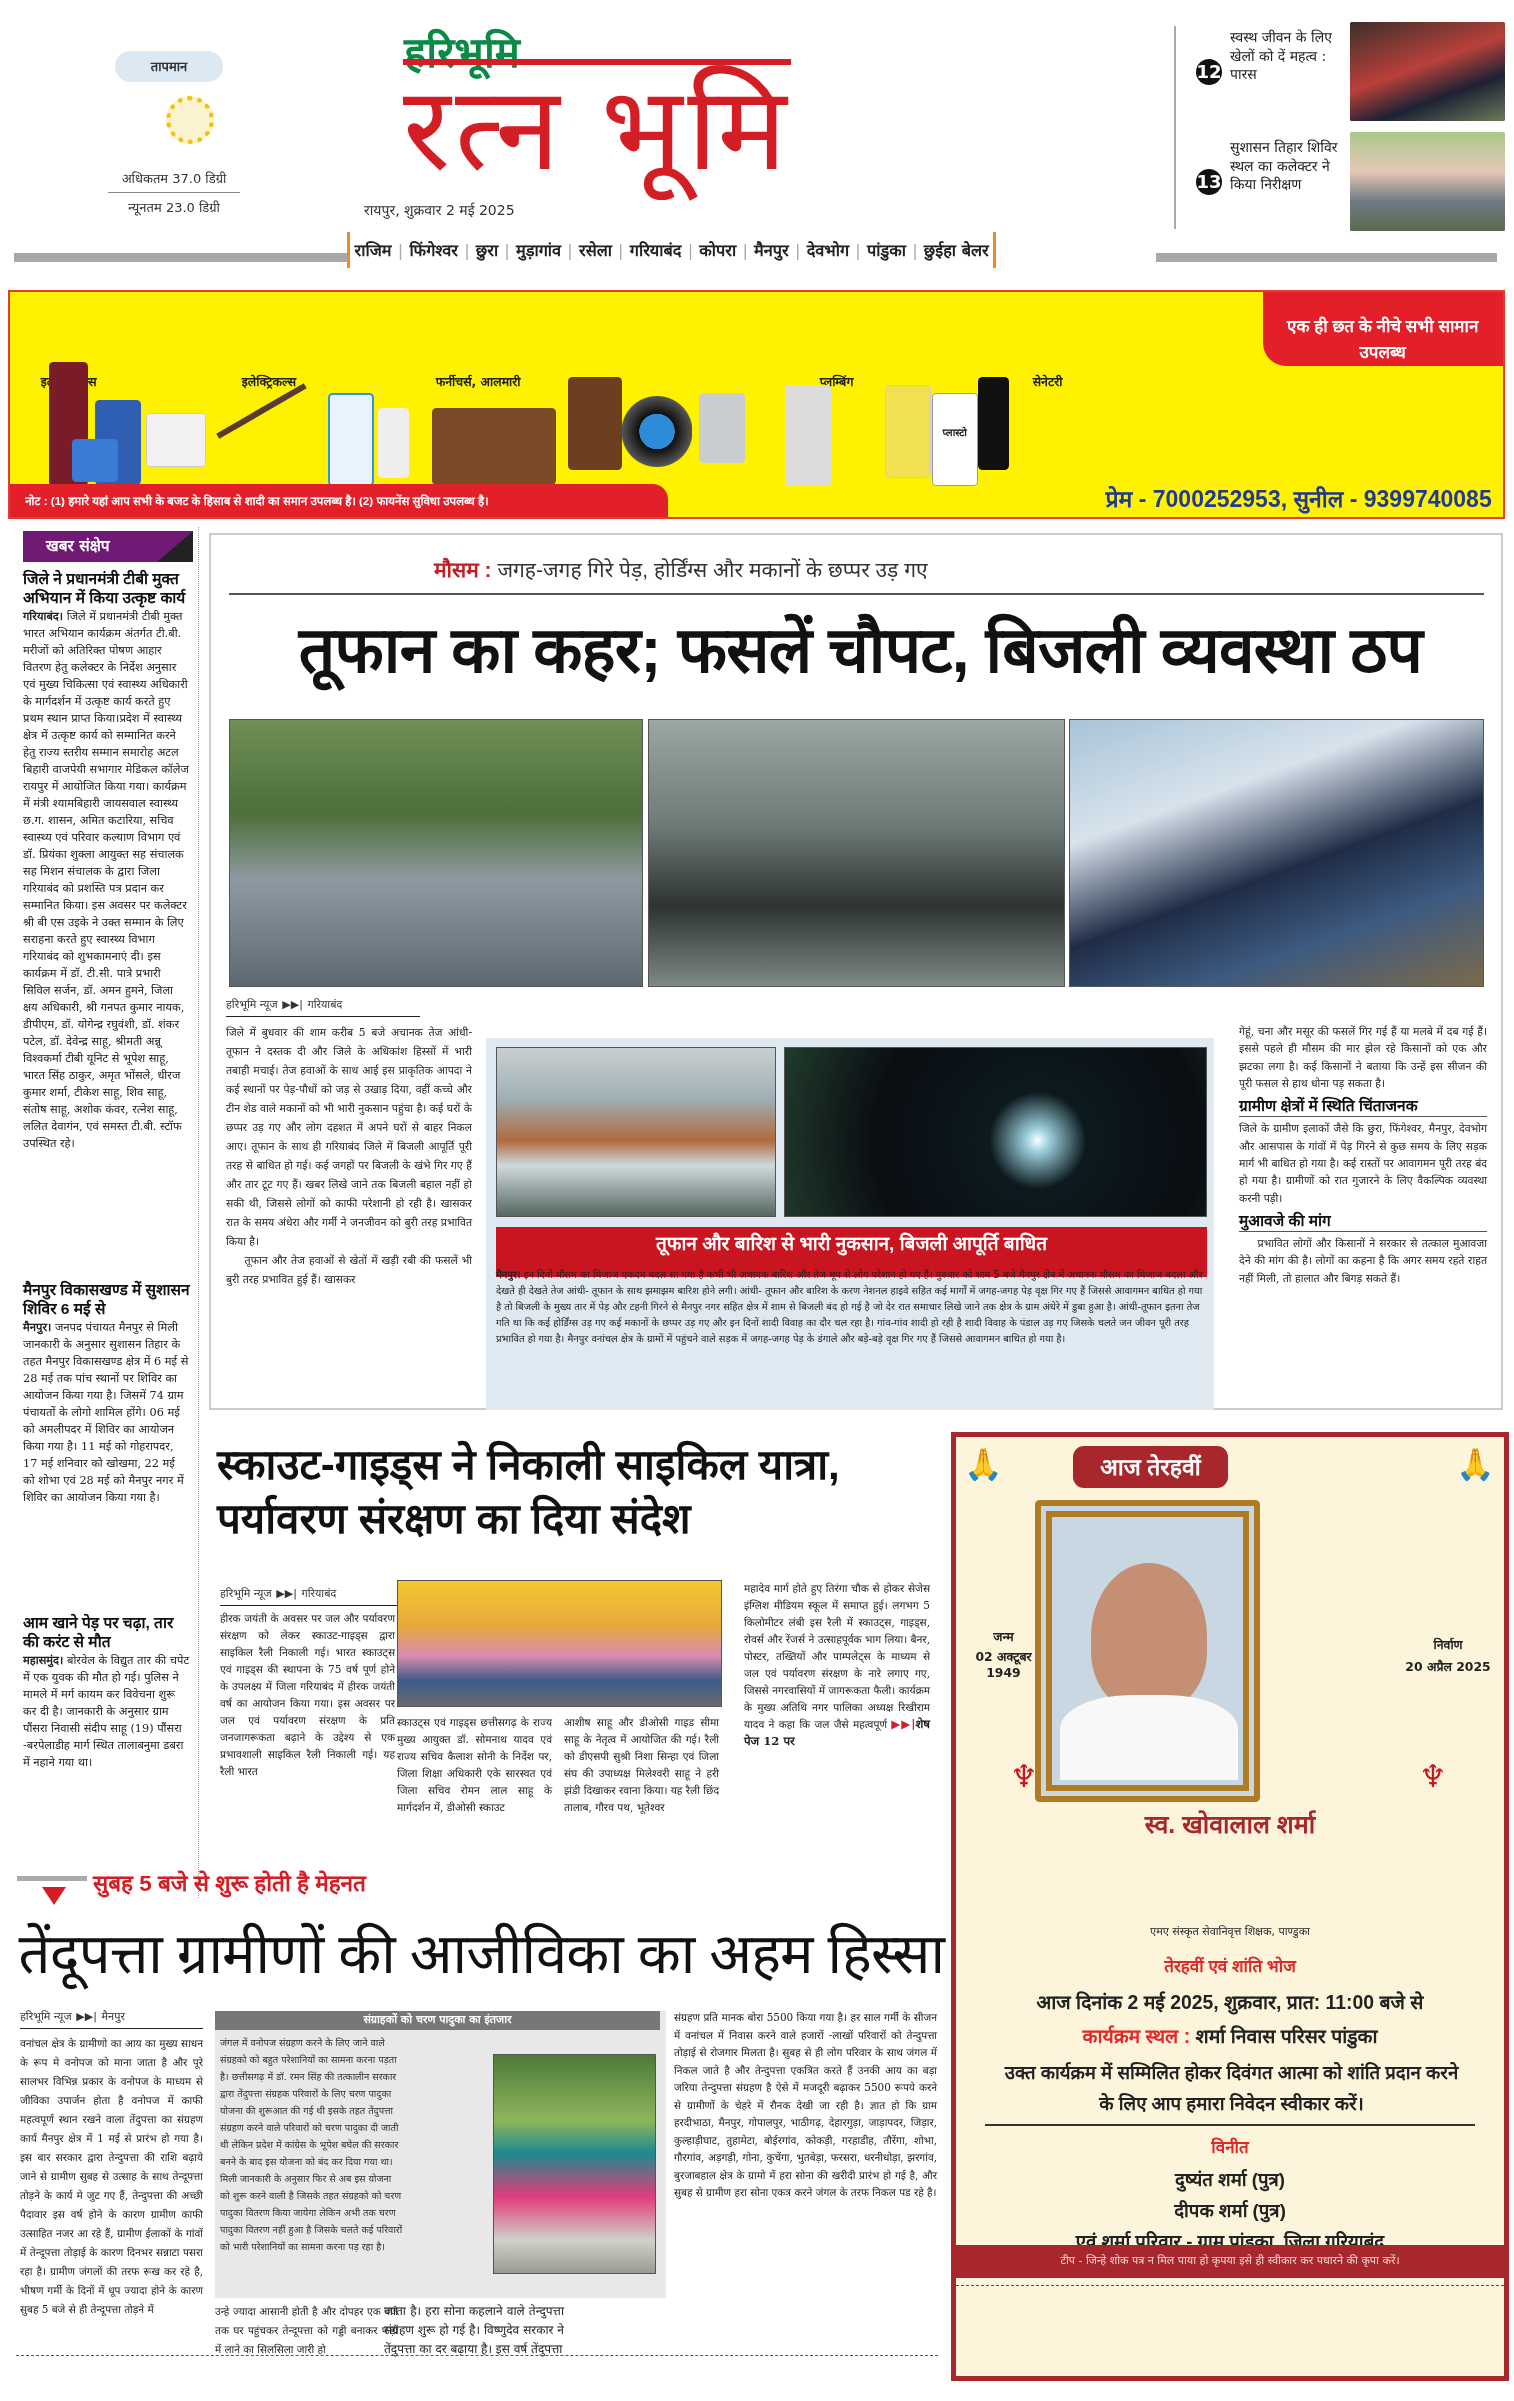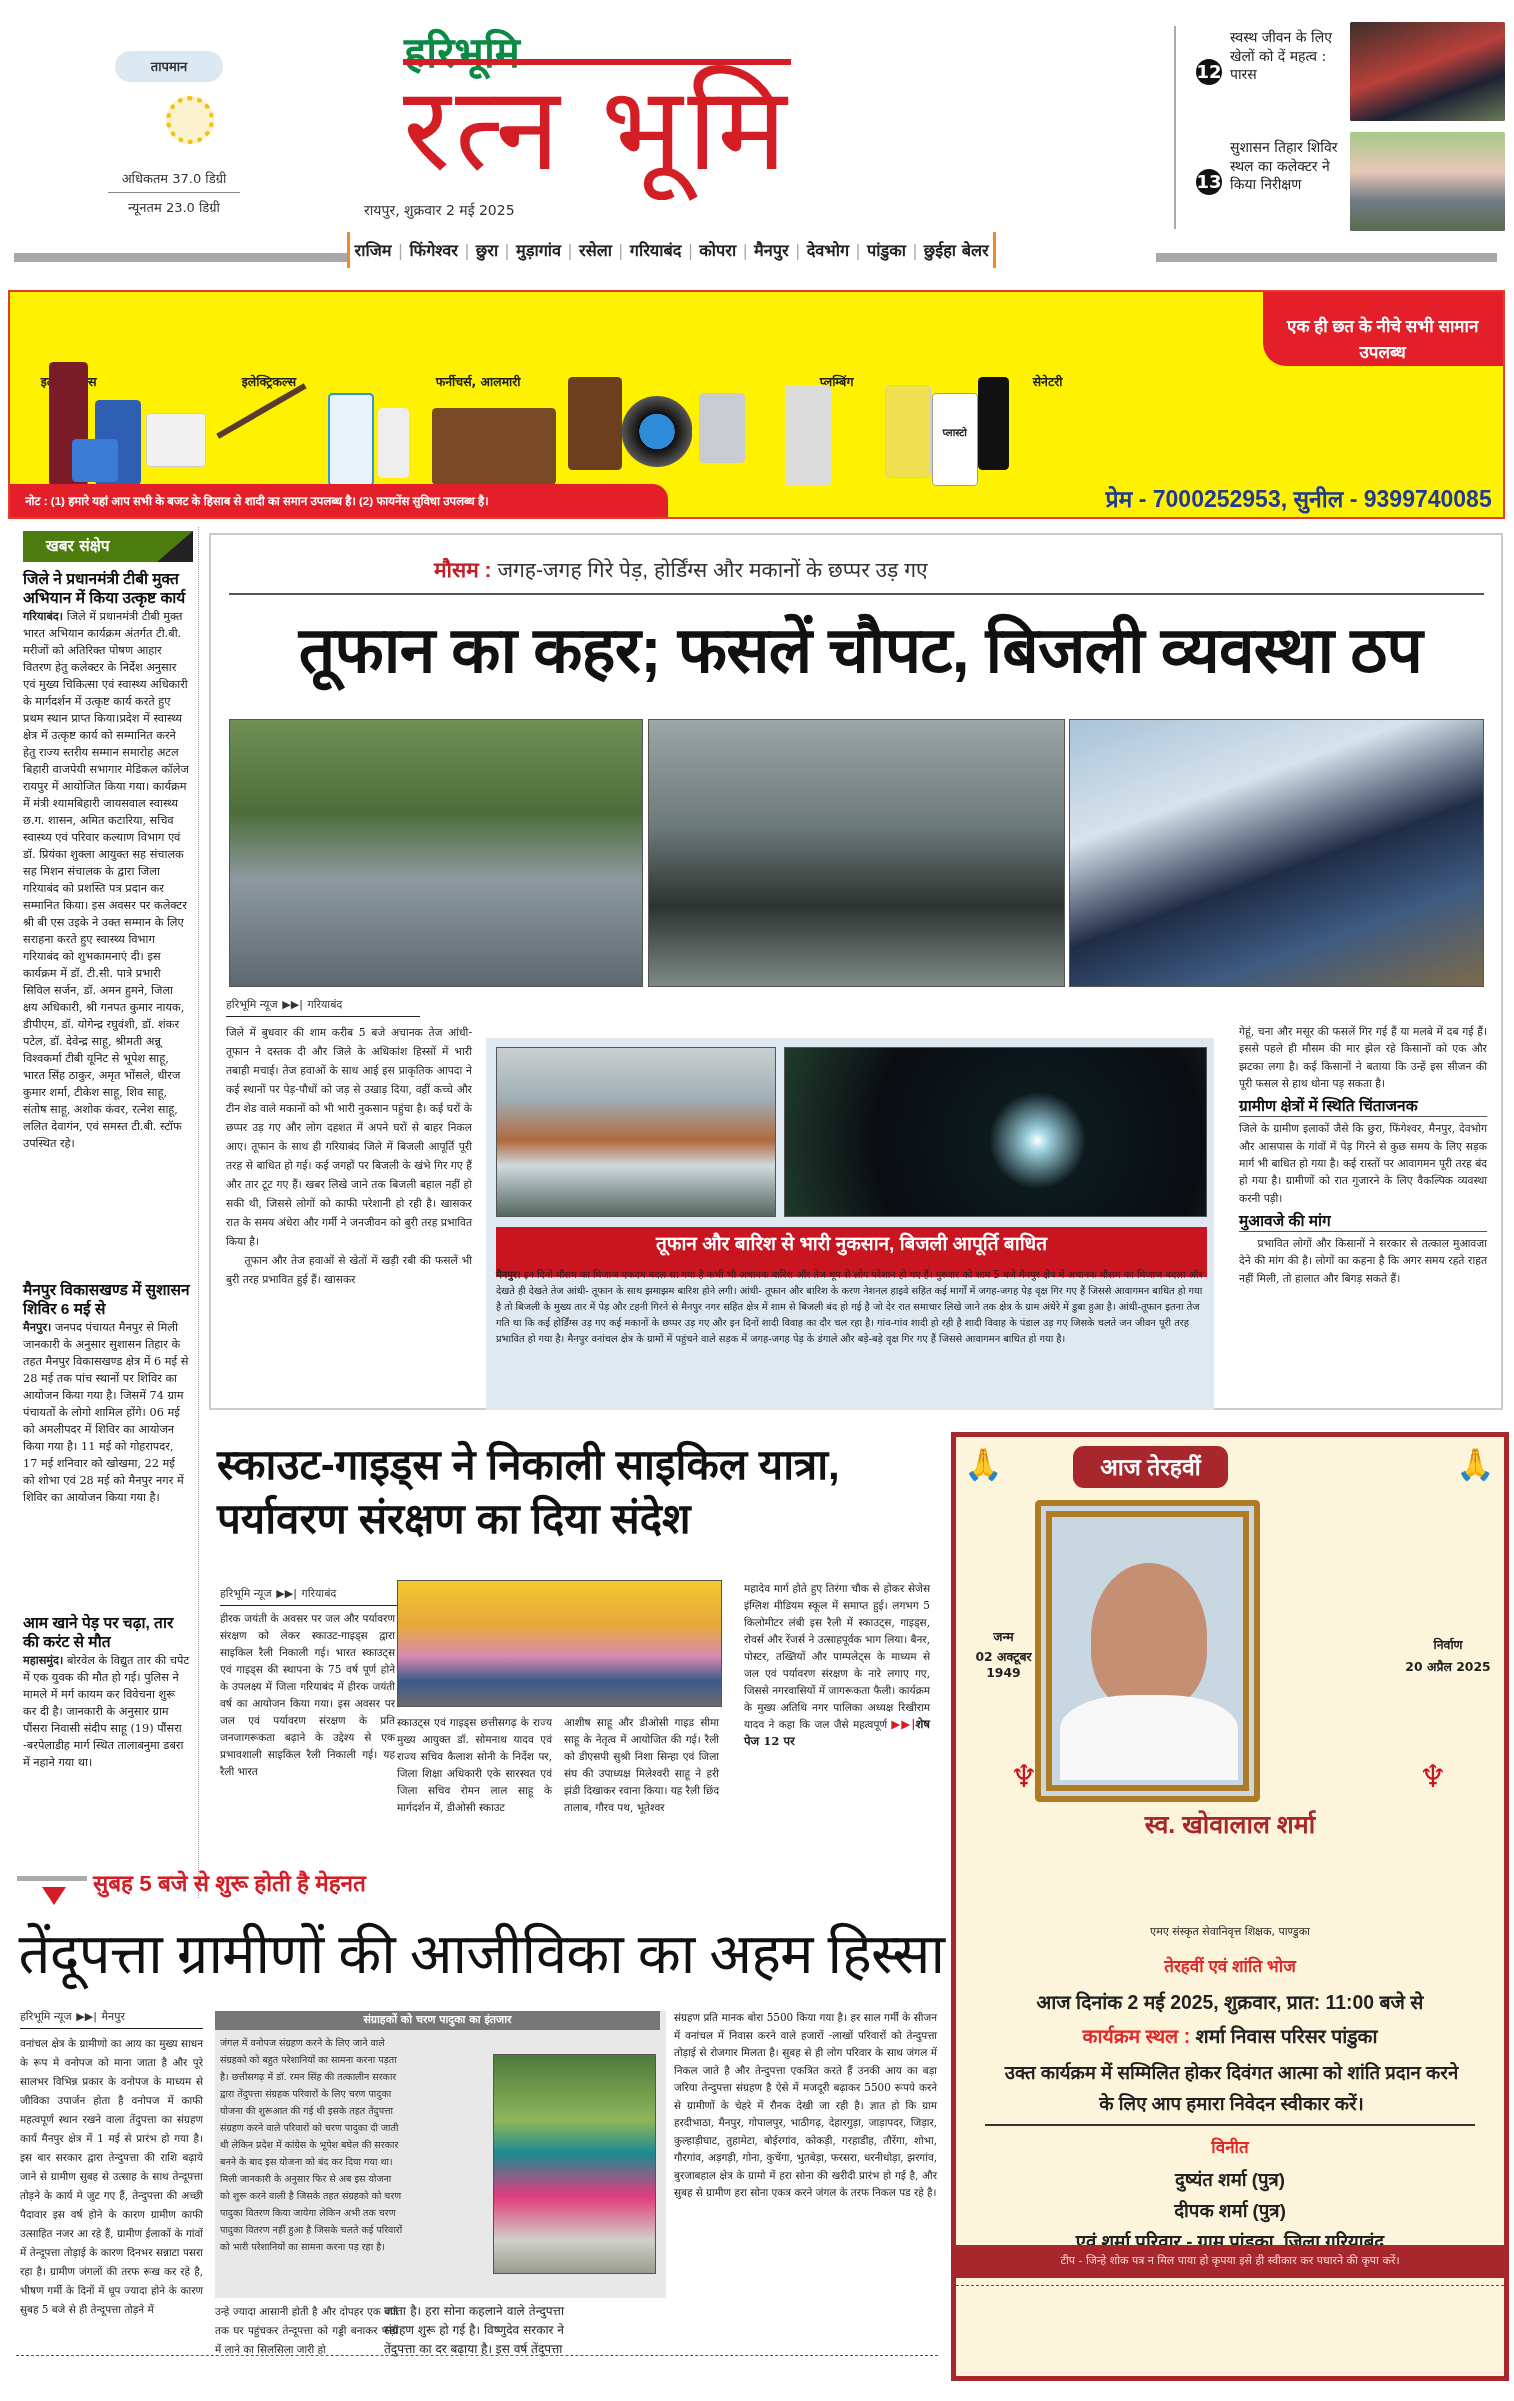--- a/index.html
+++ b/index.html
@@ -27,21 +27,21 @@
 
 .ad{left:7.7px;top:290px;width:1497px;height:229px;background:#fff200;border:2.3px solid #e53c2b}
 .ad-title{left:39px;top:11px;font-size:34px;font-weight:bold;color:#e3202a}
 .ad-title b{color:#1f3a93}
 .ad-corner{right:0;top:0;width:240px;height:74px;background:#e3202a;color:#fff;font-weight:bold;font-size:17px;text-align:center;padding-top:22px;line-height:26px;border-bottom-left-radius:23px}
 .ad-cat{font-size:12.4px;font-weight:bold;color:#222}
 .ad-item{border-radius:4.6px}
 .ad-note{left:0;bottom:0;width:658px;height:33px;background:#e3202a;color:#fff;font-weight:bold;font-size:11.6px;line-height:33px;padding-left:15.5px;border-top-right-radius:15.5px}
 .ad-phone{right:11px;bottom:3.1px;font-size:23px;font-weight:bold;color:#1f3a93}
 
-.brief-tag{left:23px;top:531px;width:170px;height:31px;background:#4d7c0f;color:#fff;font-weight:bold;font-size:15.5px;line-height:31px;padding-left:23px}
+.brief-tag{left:23px;top:531px;width:170px;height:31px;background:#701a75;color:#fff;font-weight:bold;font-size:15.5px;line-height:31px;padding-left:23px}
 .brief-tag:after{content:"";position:absolute;right:0;top:0;border-style:solid;border-width:0 0 31px 36px;border-color:transparent transparent #222 transparent}
 .lcol{left:23px;width:167px}
 .lhead{font-size:15.5px;font-weight:bold;line-height:19.4px;color:#111;font-family:"Liberation Sans",sans-serif}
 .lbody{font-family:"DejaVu Serif",serif;font-size:11.3px;line-height:17px;color:#222}
 .lbody b{font-weight:bold}
 .vdots{left:198px;top:527px;width:0;height:1371px;border-left:1.5px dotted #999}
 
 .storm-box{left:209px;top:533px;width:1294px;height:877px;border:2.3px solid #ccc}
 .kicker{left:434px;top:555px;font-size:21px;color:#333;font-family:"Liberation Sans",sans-serif}
 .kicker b{color:#c41e24}

